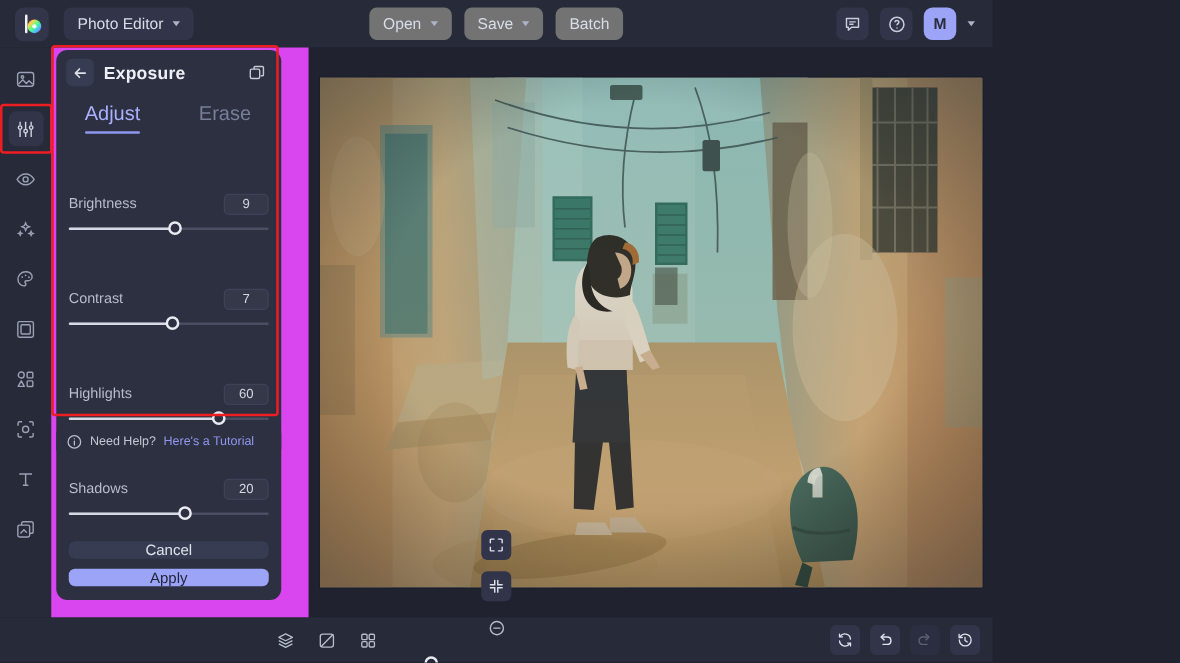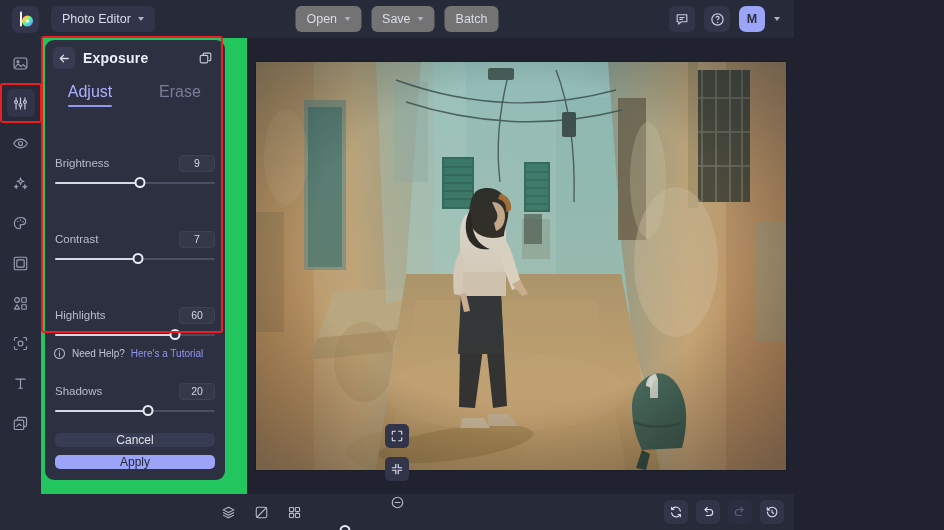--- a/index.html
+++ b/index.html
@@ -59,21 +59,21 @@
     width:28px;height:28px;border-radius:6px;display:flex;align-items:center;justify-content:center;
     cursor:pointer; position:relative;
   }
   .railitem.active { background:#32354a; }
   .railitem.marked::after {
     content:""; position:absolute; left:-7px; top:-6px; right:-7px; bottom:-6px;
     border:2px solid #ee1d22; border-radius:3px; pointer-events:none;
   }
 
   
-  .panelcol { width:206px; flex:0 0 206px; background:#22c55e; position:relative; }
+  .panelcol { width:206px; flex:0 0 206px; background:#d946ef; position:relative; }
   .panelbox {
     position:absolute; left:4px; top:2px; width:180px;
     background:#2d3040; border-radius:9px; overflow:hidden;
   }
   .panelhead {
     height:36px; display:flex; align-items:center; padding:0 11px 0 8px; gap:8px;
   }
   .backbtn { width:22px;height:22px;border-radius:5px;background:#383c52;display:flex;align-items:center;justify-content:center;cursor:pointer; }
   .ptitle { font-size:14px; font-weight:bold; color:#eef0f7; letter-spacing:.2px; }
   .popbtn { margin-left:auto; width:18px;height:18px;display:flex;align-items:center;justify-content:center;cursor:pointer; }

